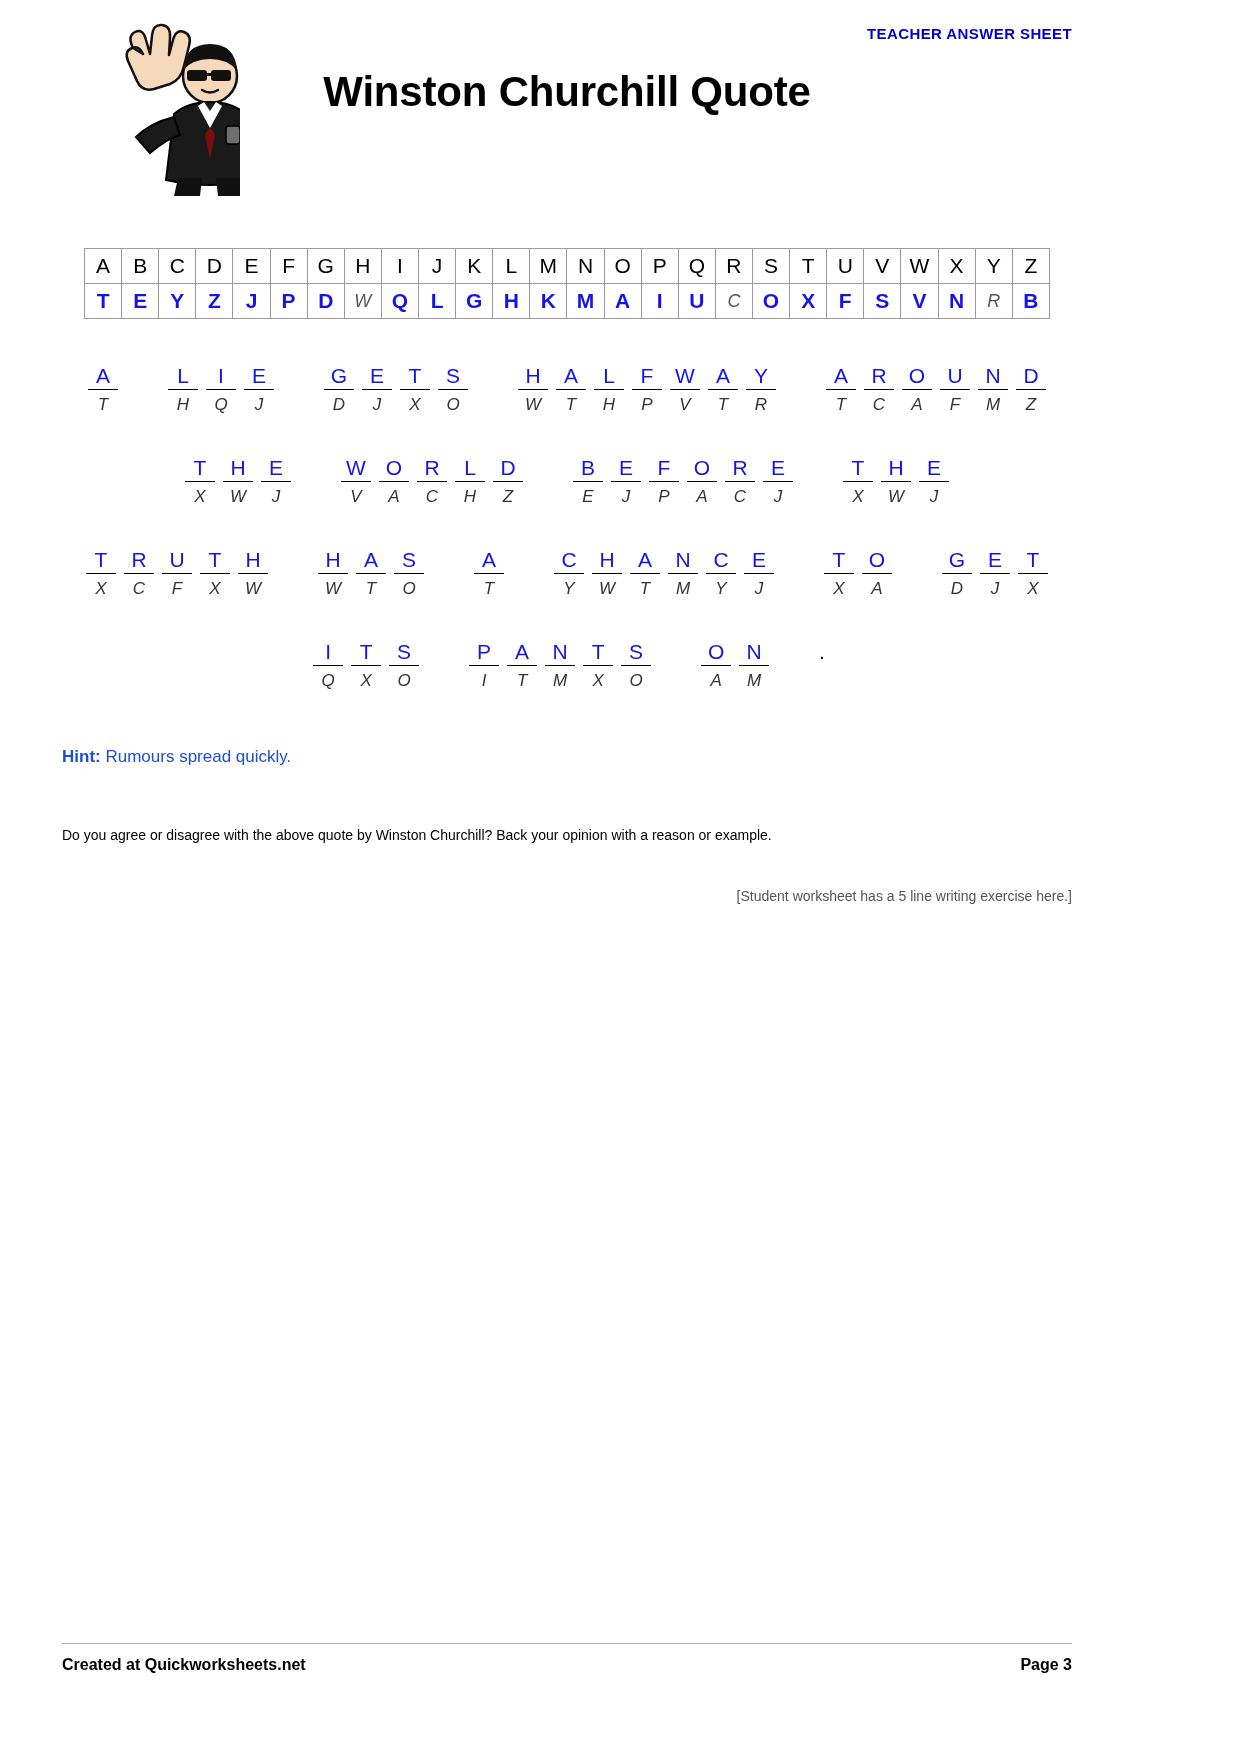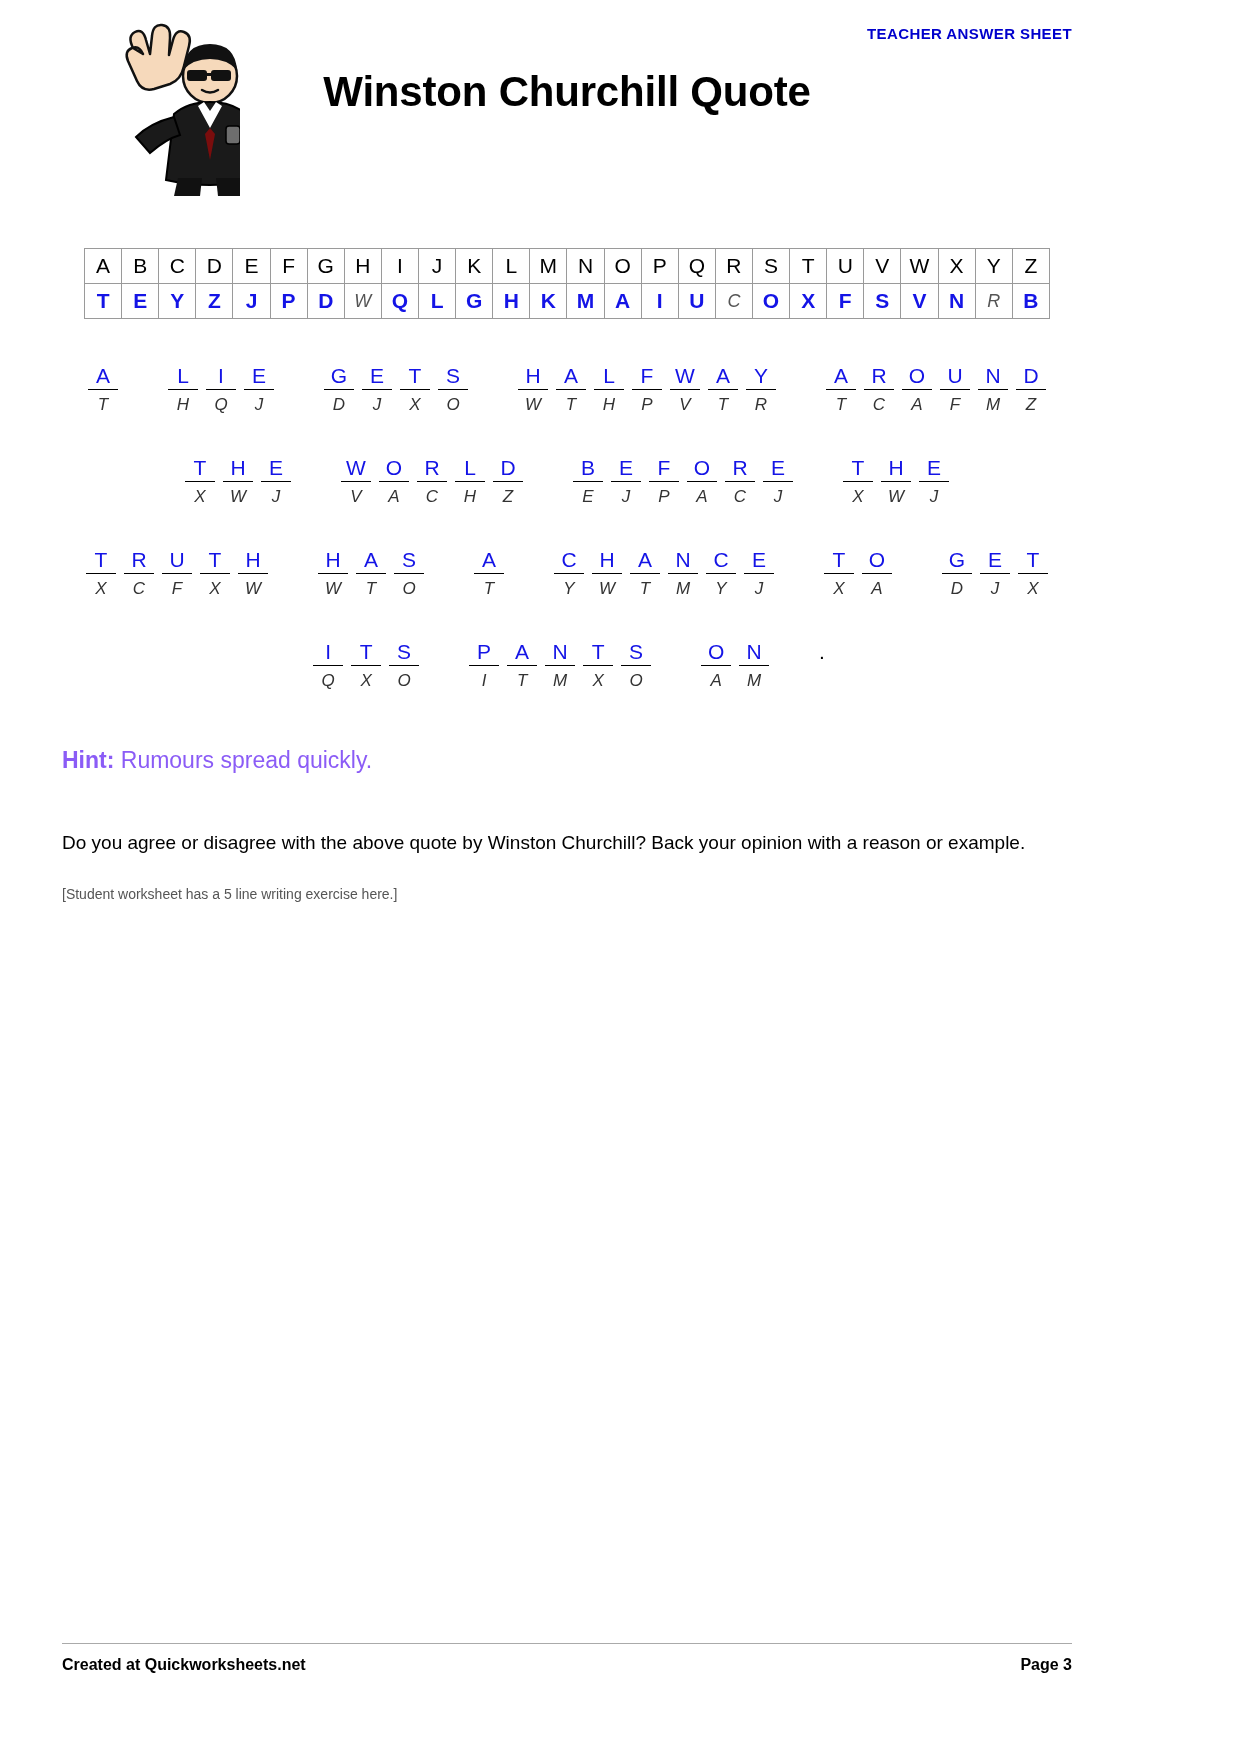--- a/index.html
+++ b/index.html
@@ -134,34 +134,34 @@
     font-size: 21px;
     color: #000;
     line-height: 22px;
     align-self: flex-start;
     margin-left: 4px;
   }
 
   
   .hint {
     margin-top: 56px;
-    font-size: 23px;
-    color: #8b5cf6;
+    font-size: 17px;
+    color: #1d4ed8;
   }
   .hint .hint-label { font-weight: bold; }
   .prompt {
     margin-top: 56px;
-    font-size: 19px;
+    font-size: 14px;
     line-height: 25px;
     color: #000;
     max-width: 1060px;
   }
   .writing-note {
-    margin-top: 31px;
-    text-align: left;
+    margin-top: 40px;
+    text-align: right;
     font-size: 14px;
     color: #555555;
   }
 
   
   .footer {
     position: absolute;
     left: 62px;
     right: 62px;
     bottom: 80px;

